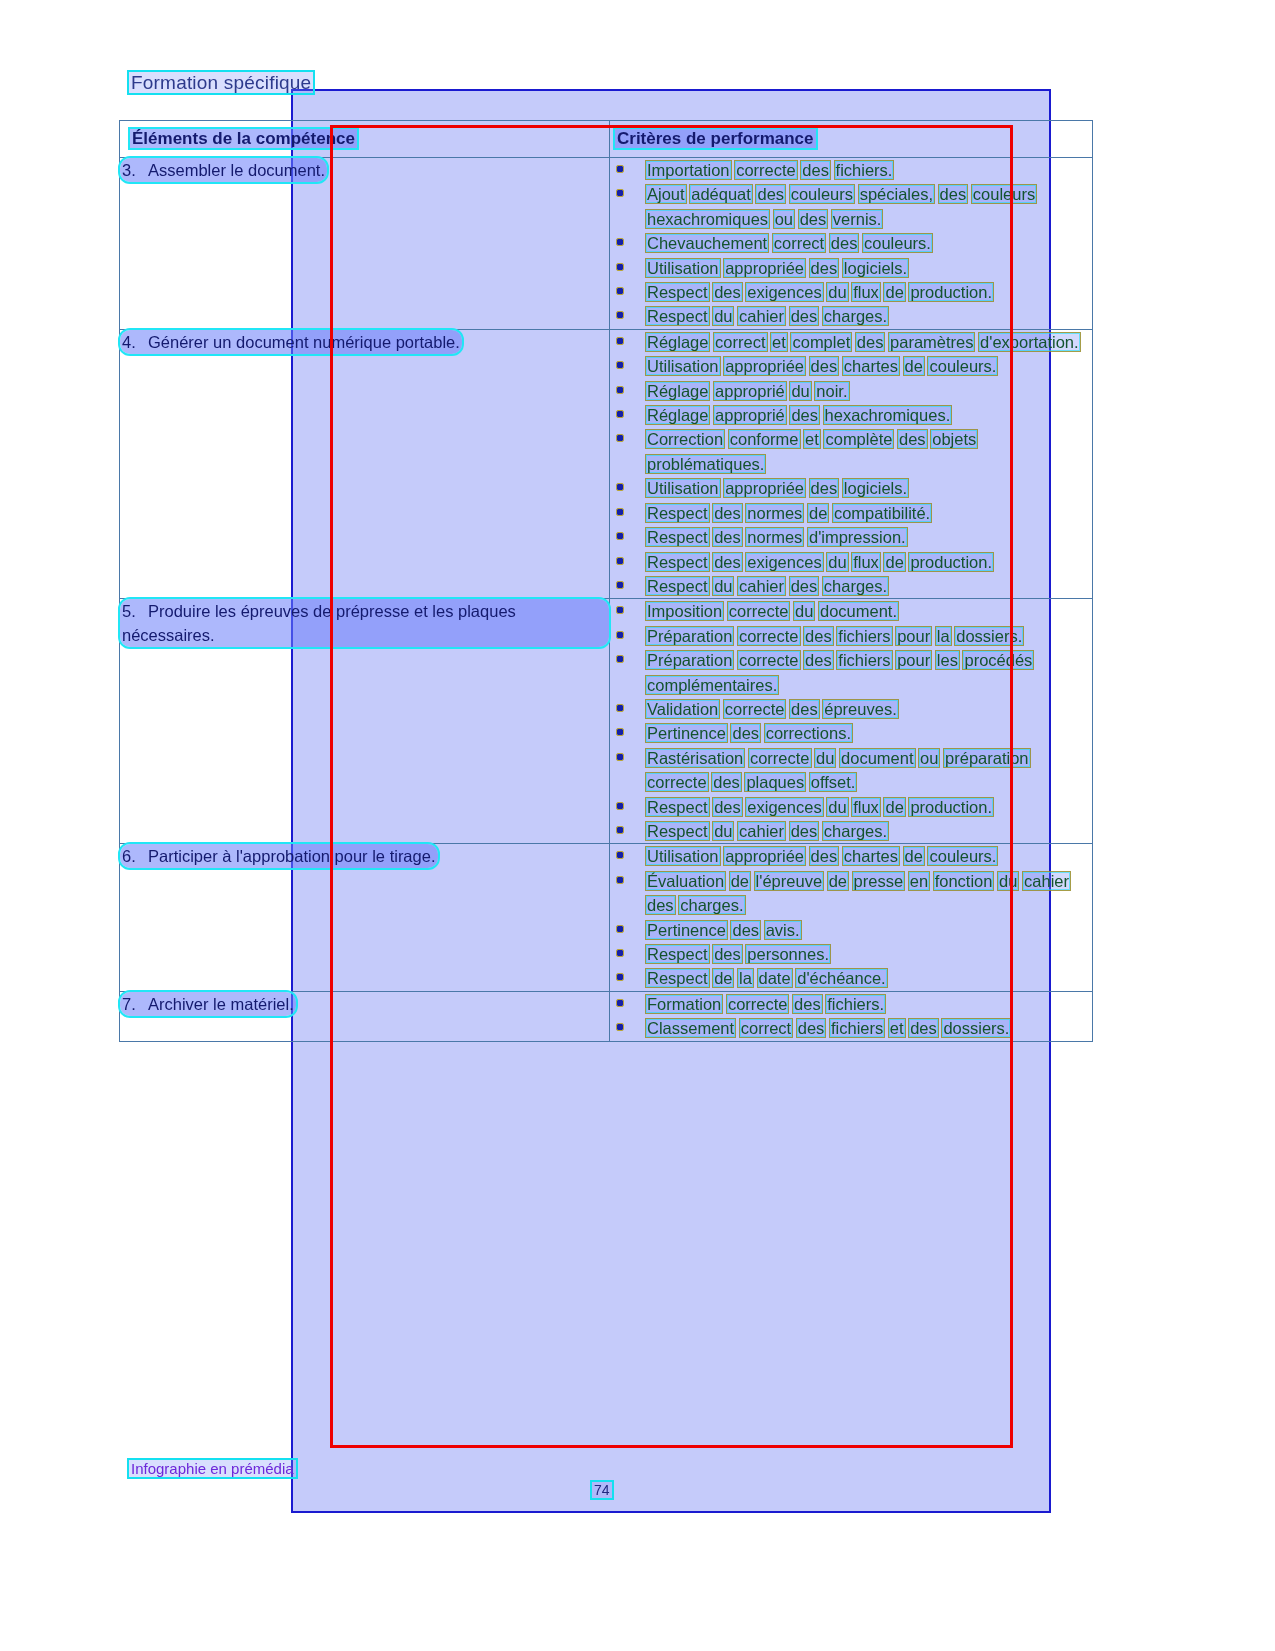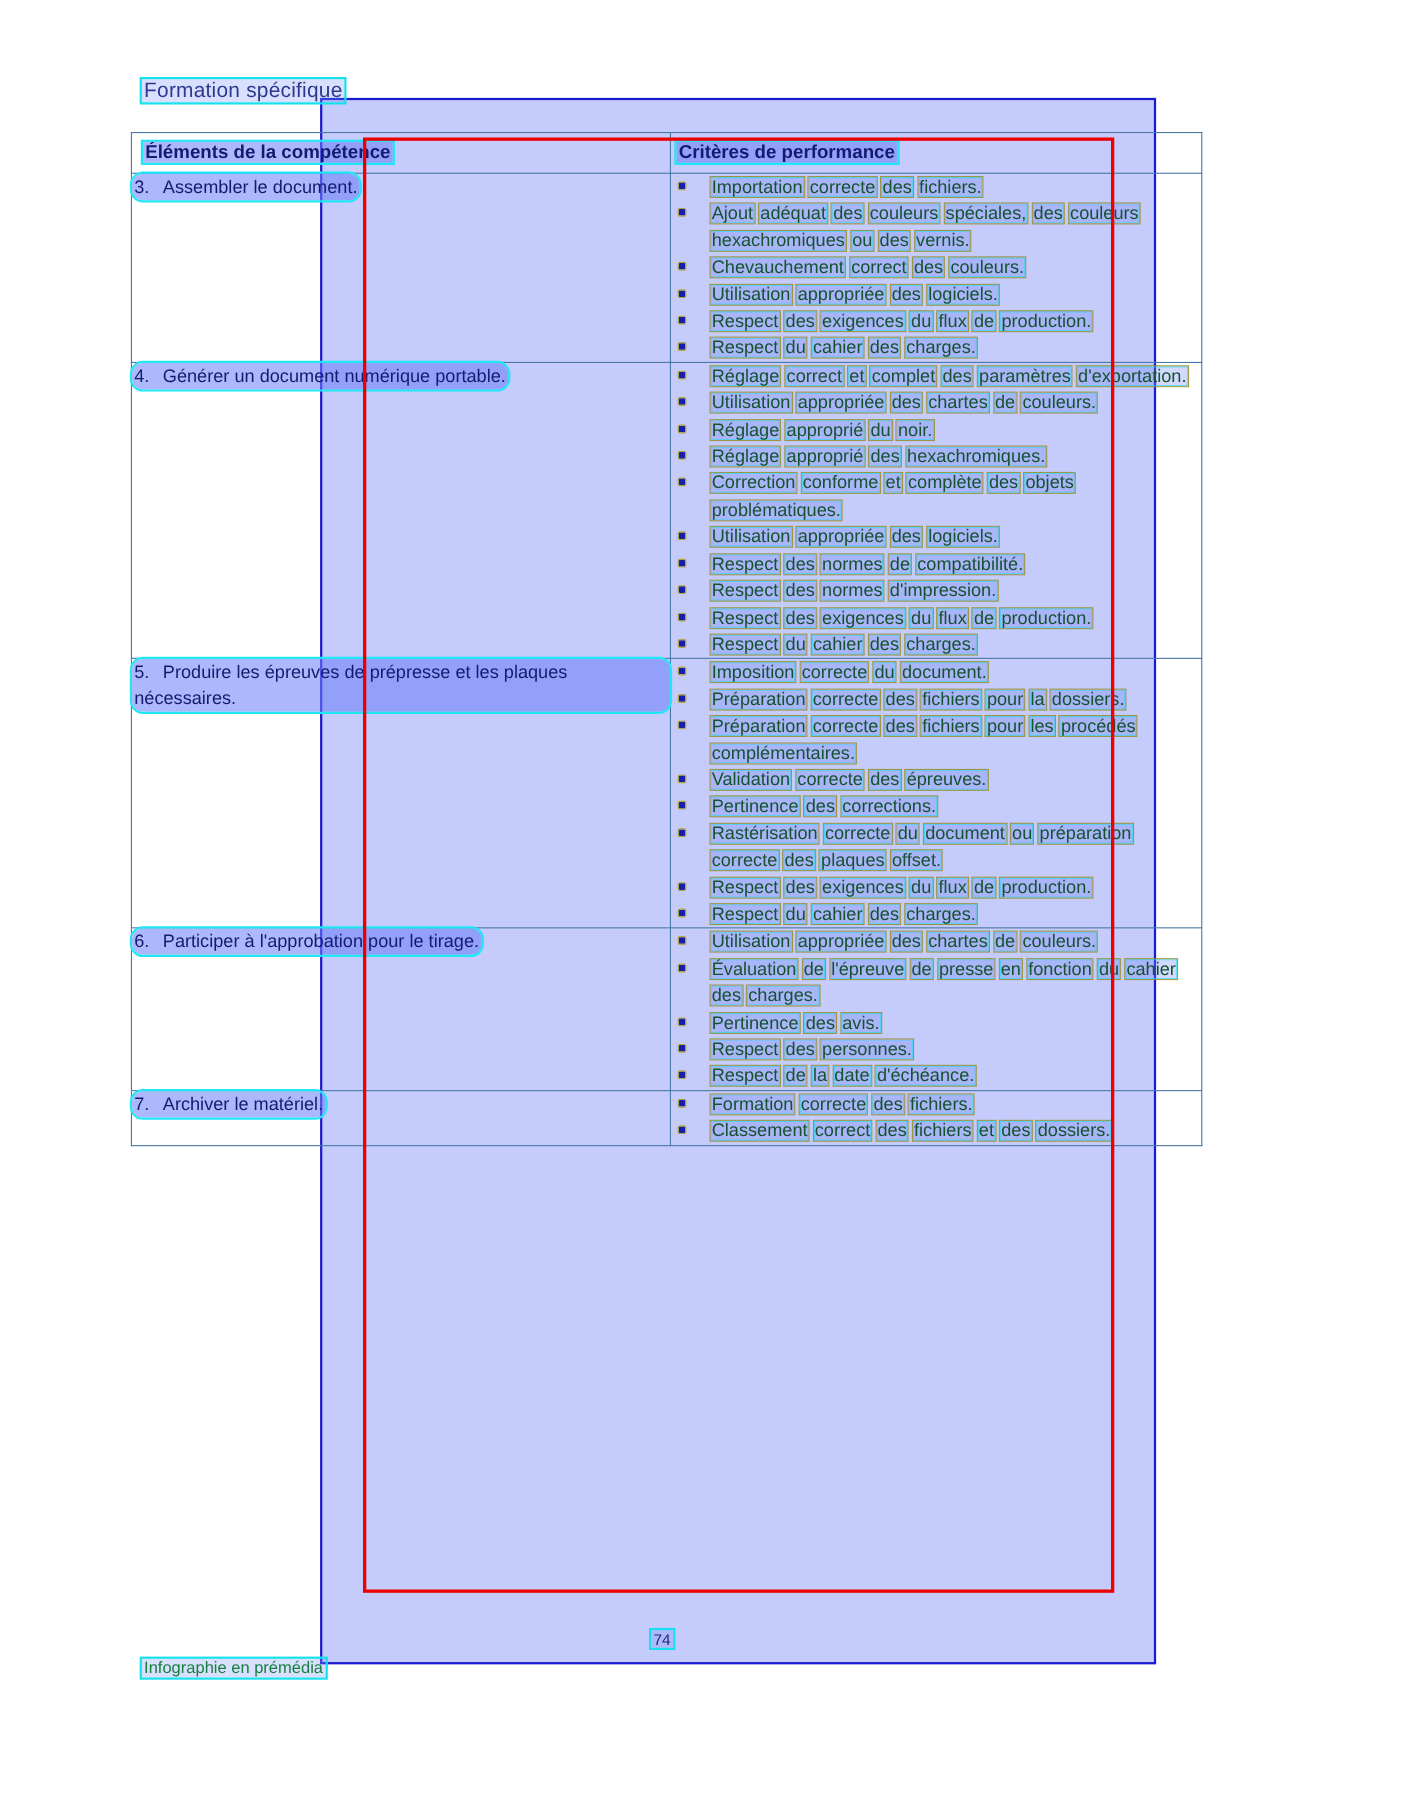--- a/index.html
+++ b/index.html
@@ -87,21 +87,21 @@
   .wordwrap{
     outline:1px solid rgba(150,140,40,.85);
     box-shadow:0 0 0 1px rgba(20,225,245,.55) inset;
     background:rgba(110,130,250,0.30);
     padding:0 1px;
     display:inline;
   }
 
   #footer-left{
     position:absolute;left:129px;top:1460px;
-    font-size:15px;color:#15803d;white-space:nowrap;margin-top:48px;
+    font-size:15px;color:#6d28d9;white-space:nowrap;
   }
   #page-number{
     position:absolute;left:592px;top:1482px;
     font-size:14px;color:#20287f;
   }
   .selhl{
     background:rgba(105,125,250,0.55);
     outline:2px solid #21e6f6;
   }
 </style>

